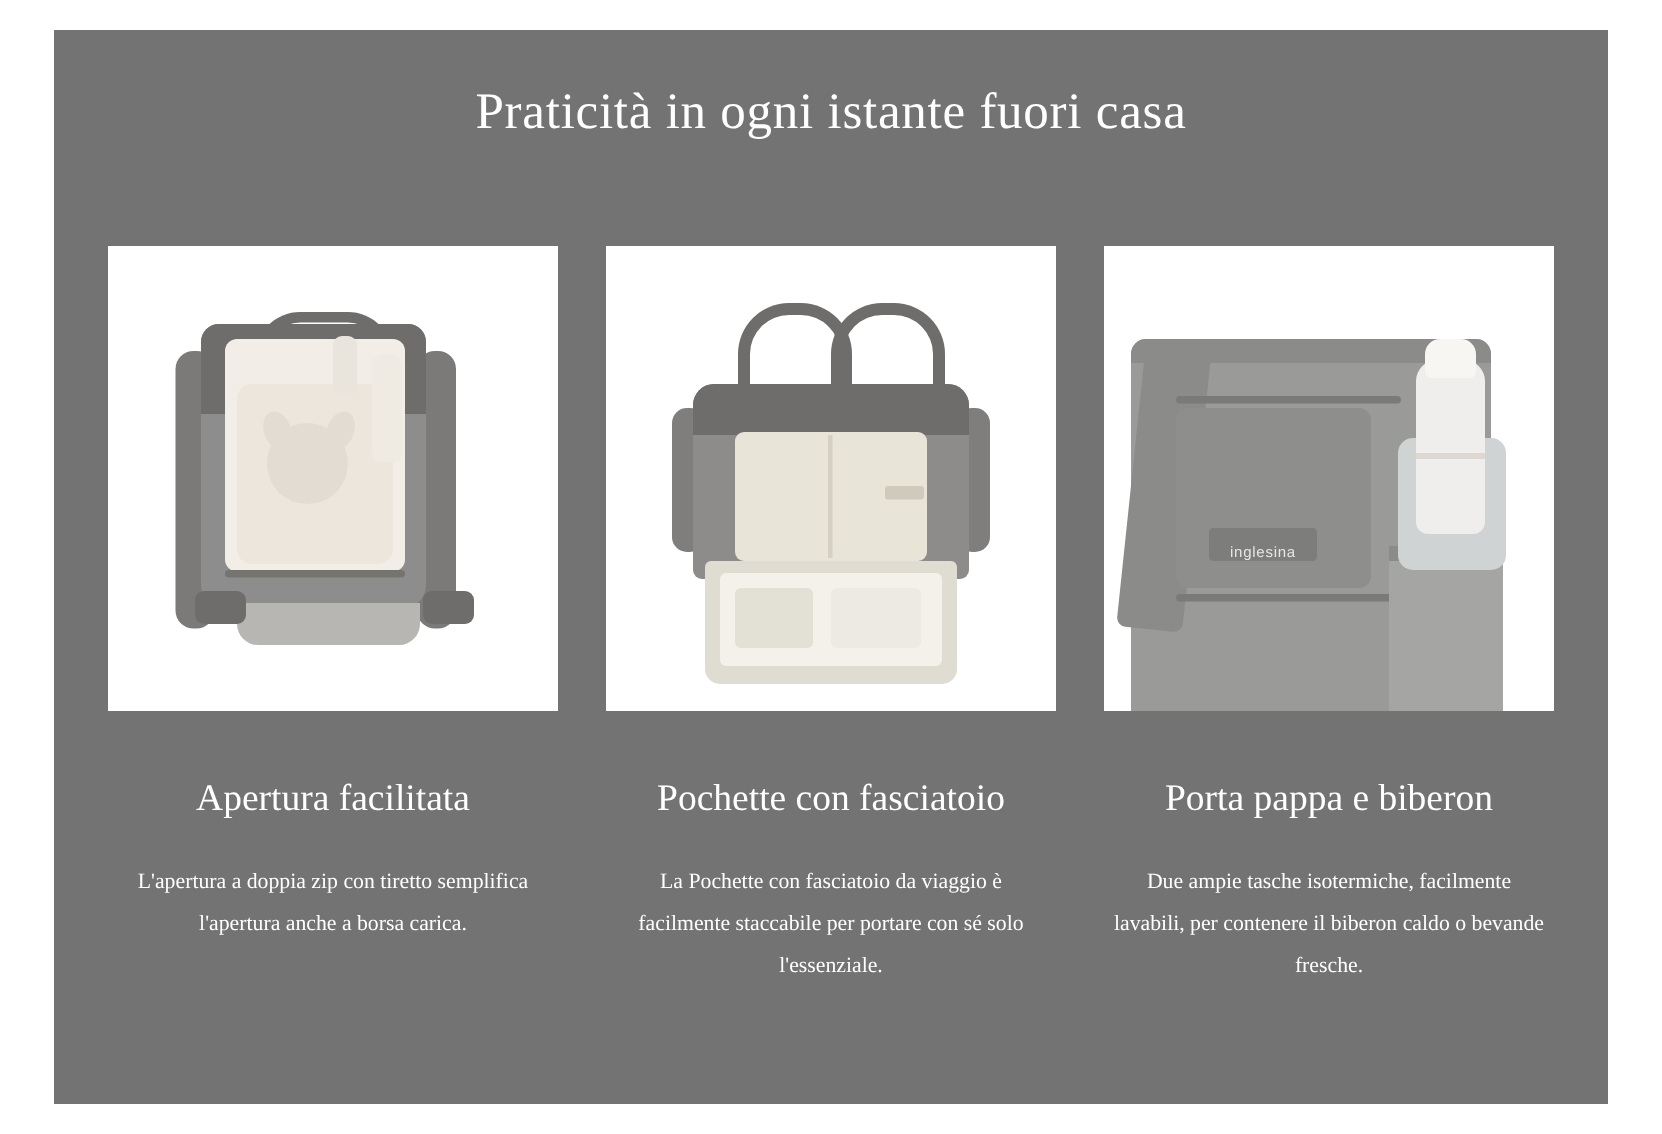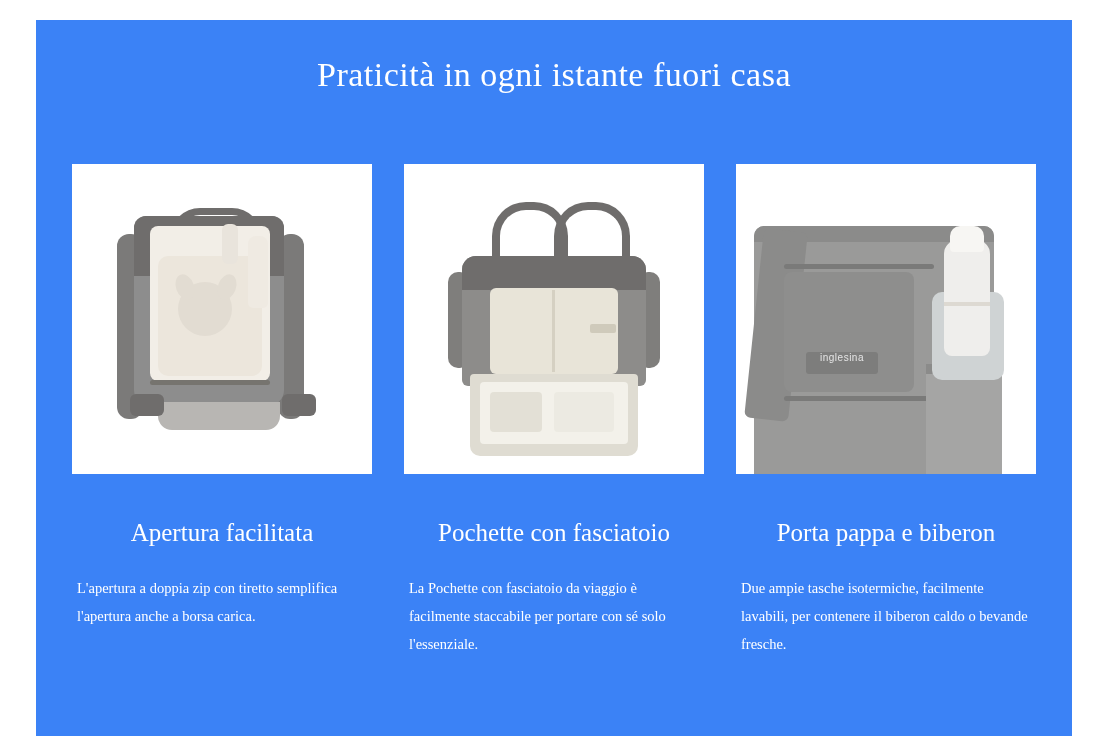--- a/index.html
+++ b/index.html
@@ -12,21 +12,21 @@
     background: #ffffff;
     font-family: "Liberation Serif", serif;
     overflow: hidden;
   }
   .banner {
     position: absolute;
     left: 36px;
     top: 20px;
     width: 1036px;
     height: 716px;
-    background: #3b82f6;
+    background: #737373;
     box-sizing: border-box;
   }
   .title {
     width: 100%;
     text-align: center;
     color: #ffffff;
     font-size: 34px;
     font-family: "Liberation Serif", serif;
     font-weight: normal;
     letter-spacing: 0.5px;
@@ -62,20 +62,21 @@
     color: #ffffff;
     font-size: 25px;
     text-align: left;
     line-height: 1.35;
     margin-top: 42px;
     font-family: "Liberation Serif", serif;
   }
   .card-desc {
     color: #ffffff;
     font-size: 14.5px;
+    text-align: center;
     line-height: 1.95;
     margin-top: 24px;
     width: 290px;
     font-family: "Liberation Serif", serif;
   }
   .card:nth-child(2) .card-desc { }
 
   
   .b1-wrap { position:absolute; left:0; top:0; width:300px; height:310px; }
   .b1-body {
@@ -153,21 +154,21 @@
   .b3-panel { position:absolute; left:48px; top:108px; width:130px; height:120px; background:#8e8e8d; border-radius:8px; }
   .b3-zipline { position:absolute; left:48px; top:100px; width:150px; height:5px; background:#7a7a79; border-radius:3px; }
   .b3-zipline2 { position:absolute; left:48px; top:232px; width:150px; height:5px; background:#7a7a79; border-radius:3px; }
   .b3-strap { position:absolute; left:18px; top:66px; width:44px; height:190px; background:#8b8b8a; border-radius:6px; transform:rotate(6deg); }
   .b3-pocket { position:absolute; left:190px; top:200px; width:76px; height:112px; background:#a5a5a4; border-radius:8px 8px 0 0; }
   .b3-pocket-top { position:absolute; left:190px; top:200px; width:76px; height:10px; background:#8b8b8a; }
   .b3-bottle-pocket { position:absolute; left:196px; top:128px; width:72px; height:88px; background:#cfd3d4; border-radius:10px; }
   .b3-bottle { position:absolute; left:208px; top:76px; width:46px; height:116px; background:#efeeec; border-radius:14px 14px 8px 8px; }
   .b3-bottle-cap { position:absolute; left:214px; top:62px; width:34px; height:26px; background:#f7f6f3; border-radius:10px 10px 4px 4px; }
   .b3-bottle-band { position:absolute; left:208px; top:138px; width:46px; height:4px; background:#ddd9d2; }
-  .b3-tag { position:absolute; left:70px; top:188px; width:72px; height:22px; background:#7d7d7c; border-radius:3px; display:flex; align-items:flex-start; justify-content:center; }
+  .b3-tag { position:absolute; left:70px; top:188px; width:72px; height:22px; background:#7d7d7c; border-radius:3px; display:flex; align-items:flex-end; justify-content:center; }
   .b3-tag span { color:#e6e6e6; font-size:10px; font-family:"Liberation Sans", sans-serif; letter-spacing:0.5px; }
   .b3-topedge { position:absolute; left:18px; top:62px; width:240px; height:16px; background:#8b8b8a; border-radius:10px 10px 0 0; }
 </style>
 </head>
 <body>
 
 <div class="banner">
 
   <h1 class="title">Praticità in ogni istante fuori casa</h1>
 

